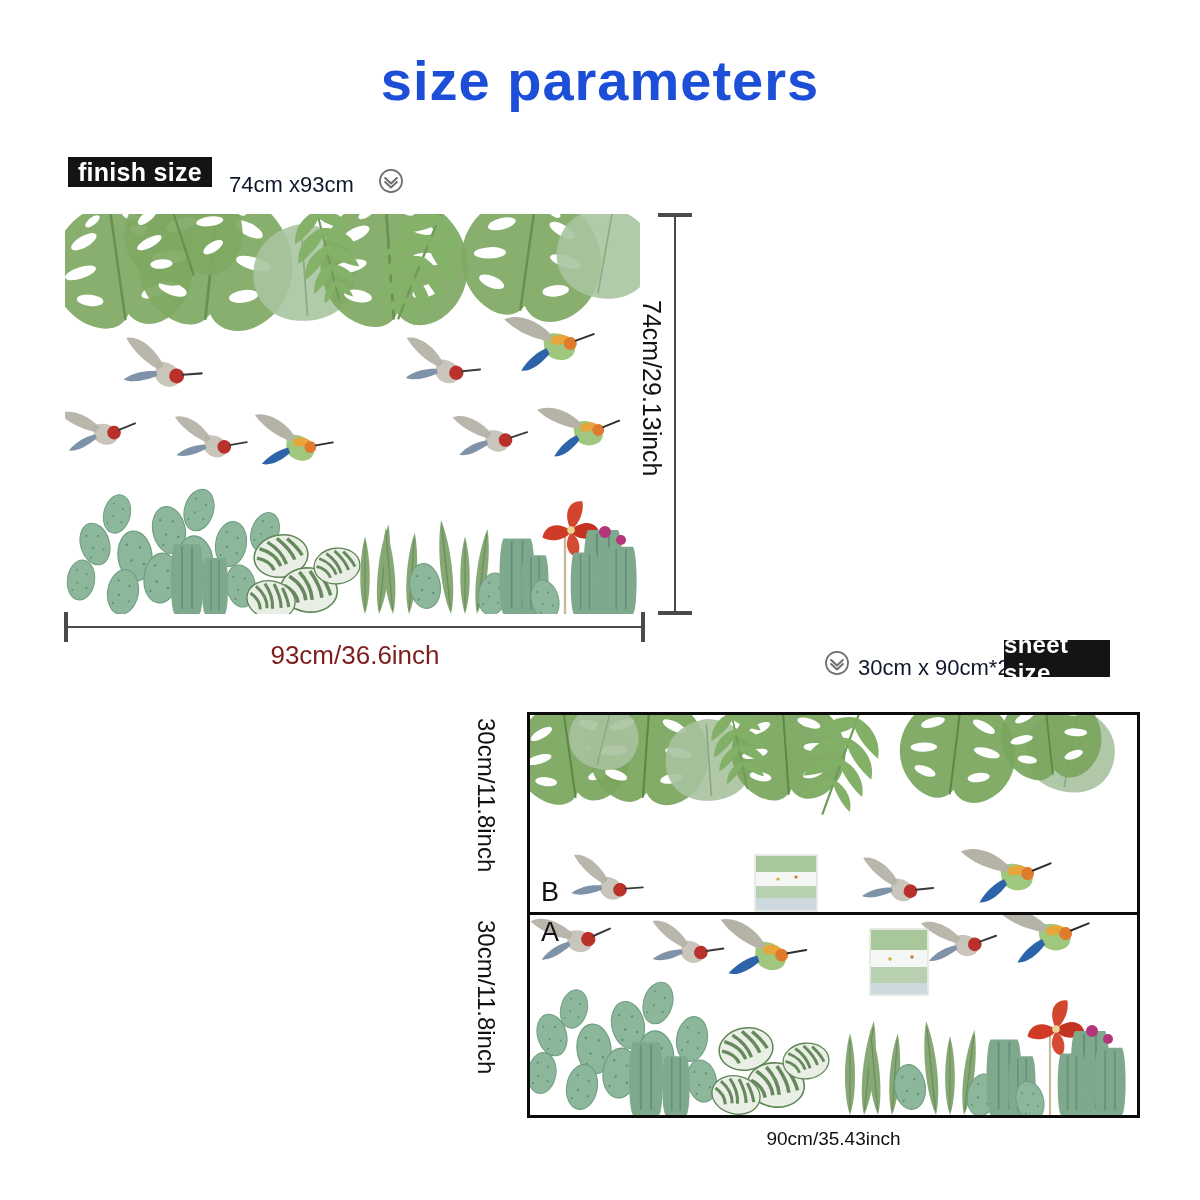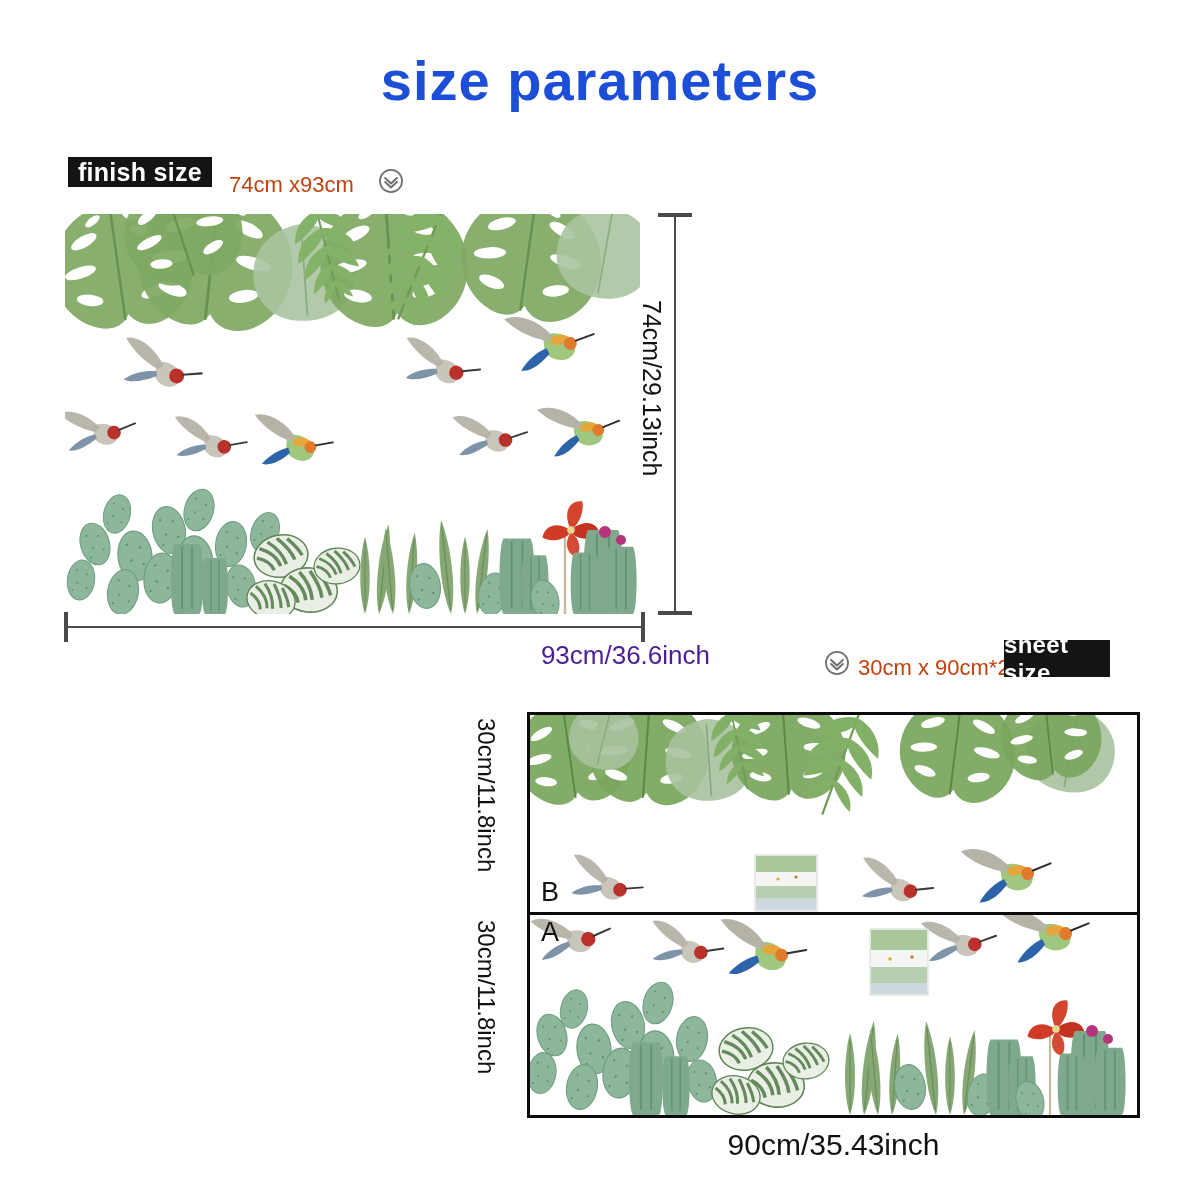--- a/index.html
+++ b/index.html
@@ -16,21 +16,21 @@
 
   
   .badge{
     background:#141414;color:#ffffff;font-weight:700;
     display:flex;align-items:center;justify-content:center;
     letter-spacing:0.3px;
   }
   #finish-size-badge{left:68px;top:157px;width:144px;height:30px;font-size:25px;}
   #sheet-size-badge{left:1004px;top:640px;width:106px;height:37px;font-size:24px;}
 
-  .dim-text{font-size:22px;color:#c2410c;white-space:nowrap;font-weight:400;}
+  .dim-text{font-size:22px;color:#0f172a;white-space:nowrap;font-weight:400;}
   #finish-size-value{left:229px;top:172px;}
   #sheet-size-value{left:858px;top:655px;}
 
   
   .chev-icon{width:26px;height:26px;}
 
   
   #finish-art{left:65px;top:214px;width:575px;height:400px;background:#fff;overflow:hidden;}
   
   #sheet-frame{left:527px;top:712px;width:613px;height:406px;
@@ -45,23 +45,23 @@
   .dimline{background:#4a4a4a;}
   #vdim-line{left:674px;top:214px;width:2px;height:400px;}
   #vdim-cap-top{left:658px;top:213px;width:34px;height:4px;background:#4a4a4a;}
   #vdim-cap-bot{left:658px;top:611px;width:34px;height:4px;background:#4a4a4a;}
   #vdim-label{left:666px;top:300px;transform:rotate(90deg);transform-origin:left top;
               font-size:25px;white-space:nowrap;color:#111;}
 
   #hdim-line{left:65px;top:626px;width:580px;height:2px;background:#4a4a4a;}
   #hdim-cap-left{left:64px;top:612px;width:4px;height:30px;background:#4a4a4a;}
   #hdim-cap-right{left:641px;top:612px;width:4px;height:30px;background:#4a4a4a;}
-  #hdim-label{left:0;top:640px;width:710px;text-align:right;font-size:26px;color:#4c1d95;}
-
-  #sheet-hdim-label{left:527px;top:1128px;width:613px;text-align:center;font-size:30px;color:#111;}
+  #hdim-label{left:0;top:640px;width:710px;text-align:center;font-size:26px;color:#7f1d1d;}
+
+  #sheet-hdim-label{left:527px;top:1128px;width:613px;text-align:center;font-size:19px;color:#111;}
 
   .vlabel{position:absolute;font-size:24px;white-space:nowrap;color:#111;
           transform:rotate(90deg);transform-origin:left top;}
   #sheet-vdim-b{left:500px;top:718px;}
   #sheet-vdim-a{left:500px;top:920px;}
 
   svg{display:block;}
 </style>
 </head>
 <body>

